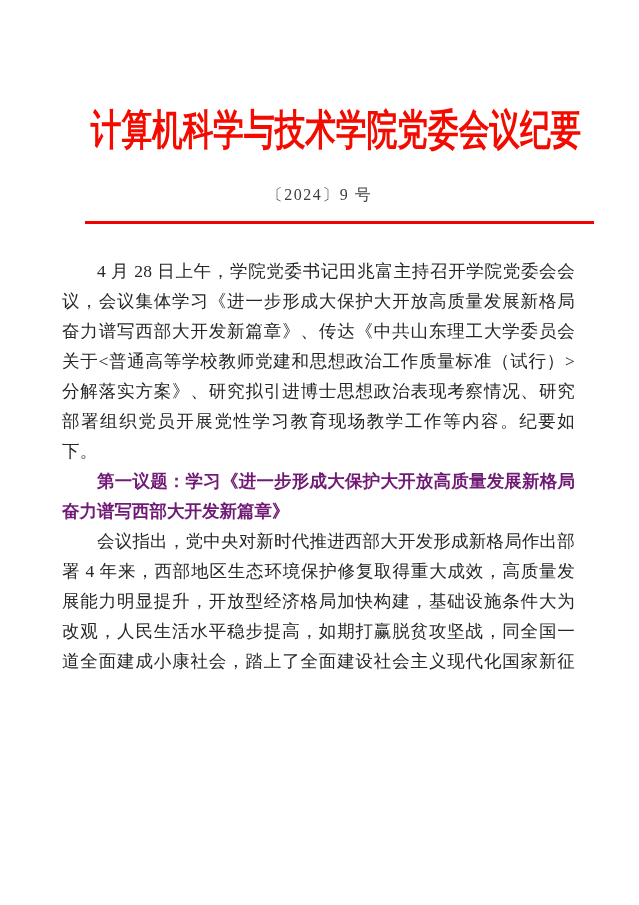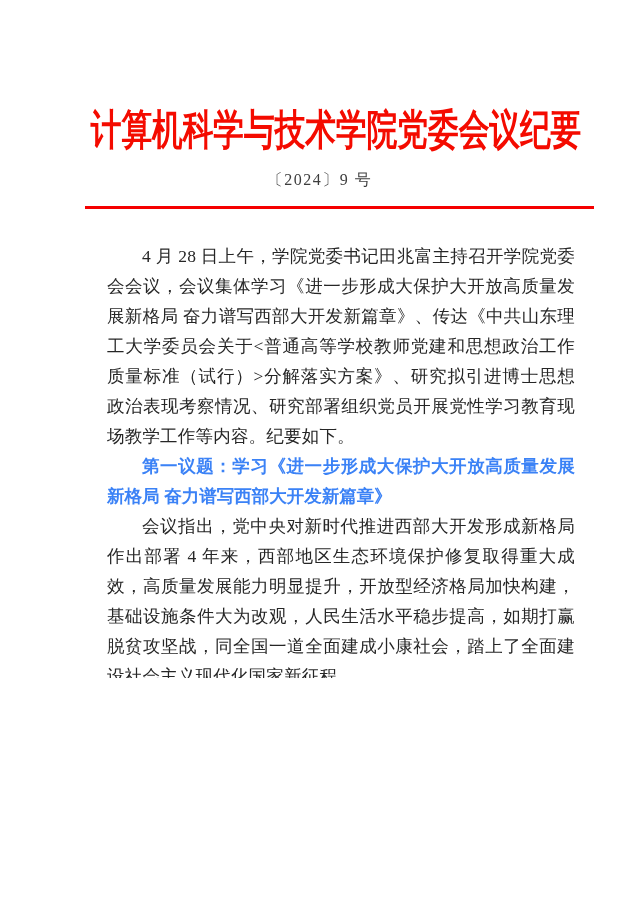--- a/index.html
+++ b/index.html
@@ -29,52 +29,52 @@
     line-height: 1.15;
     font-weight: bold;
     color: #f40b00;
     white-space: nowrap;
     letter-spacing: 0;
     transform: scaleX(0.73);
     transform-origin: 50% 50%;
     font-family: "Liberation Serif", "DejaVu Serif", serif;
   }
   .doc-number {
-    margin-top: 16px;
+    margin-top: 31px;
     font-size: 16px;
     letter-spacing: 1.5px;
     color: #3d3d3d;
     font-family: "Liberation Serif", "DejaVu Serif", serif;
   }
   .red-divider {
     border: none;
     height: 3px;
     background: #f50000;
     margin: 15px 0 0 85px;
     width: 509px;
   }
 
   
   .doc-body {
-    margin: 32px 64px 0 107px;
+    margin: 32px 64px 0 62px;
     font-size: 17.5px;
     line-height: 30px;
     color: #262626;
     text-align: justify;
     text-justify: inter-character;
     letter-spacing: 0.2px;
   }
   .para {
     margin: 0;
     text-indent: 2em;
   }
   .para.heading {
     font-family: "Liberation Sans", "DejaVu Sans", sans-serif;
     font-weight: bold;
-    color: #3b82f6;
+    color: #701a75;
     letter-spacing: 0;
   }
 </style>
 </head>
 <body>
 
 <div class="page">
 
   <div class="doc-header">
     <h1 class="doc-title">计算机科学与技术学院党委会议纪要</h1>

